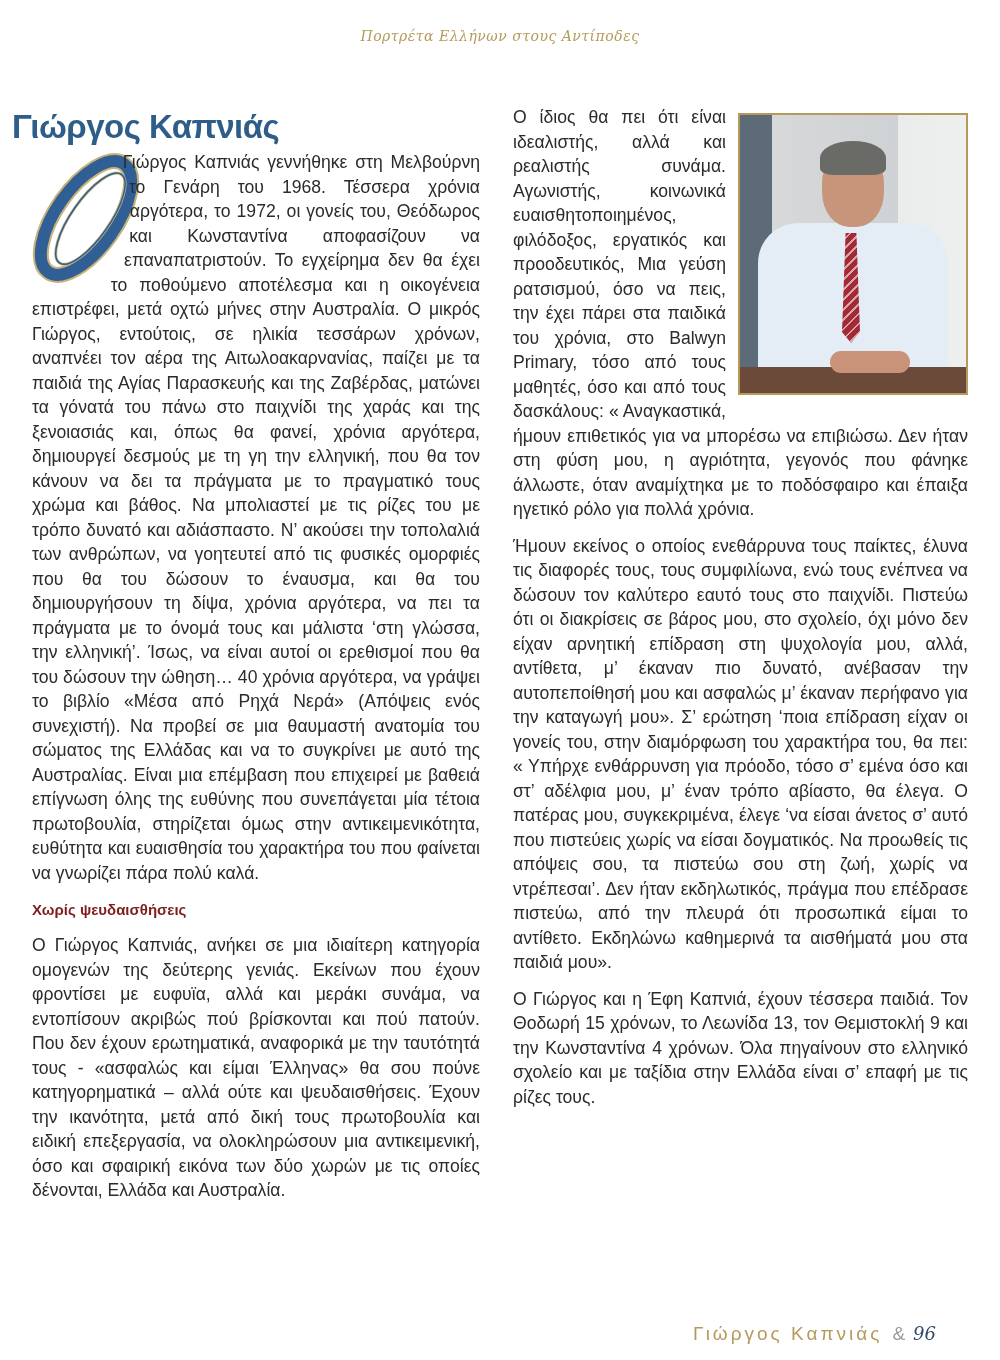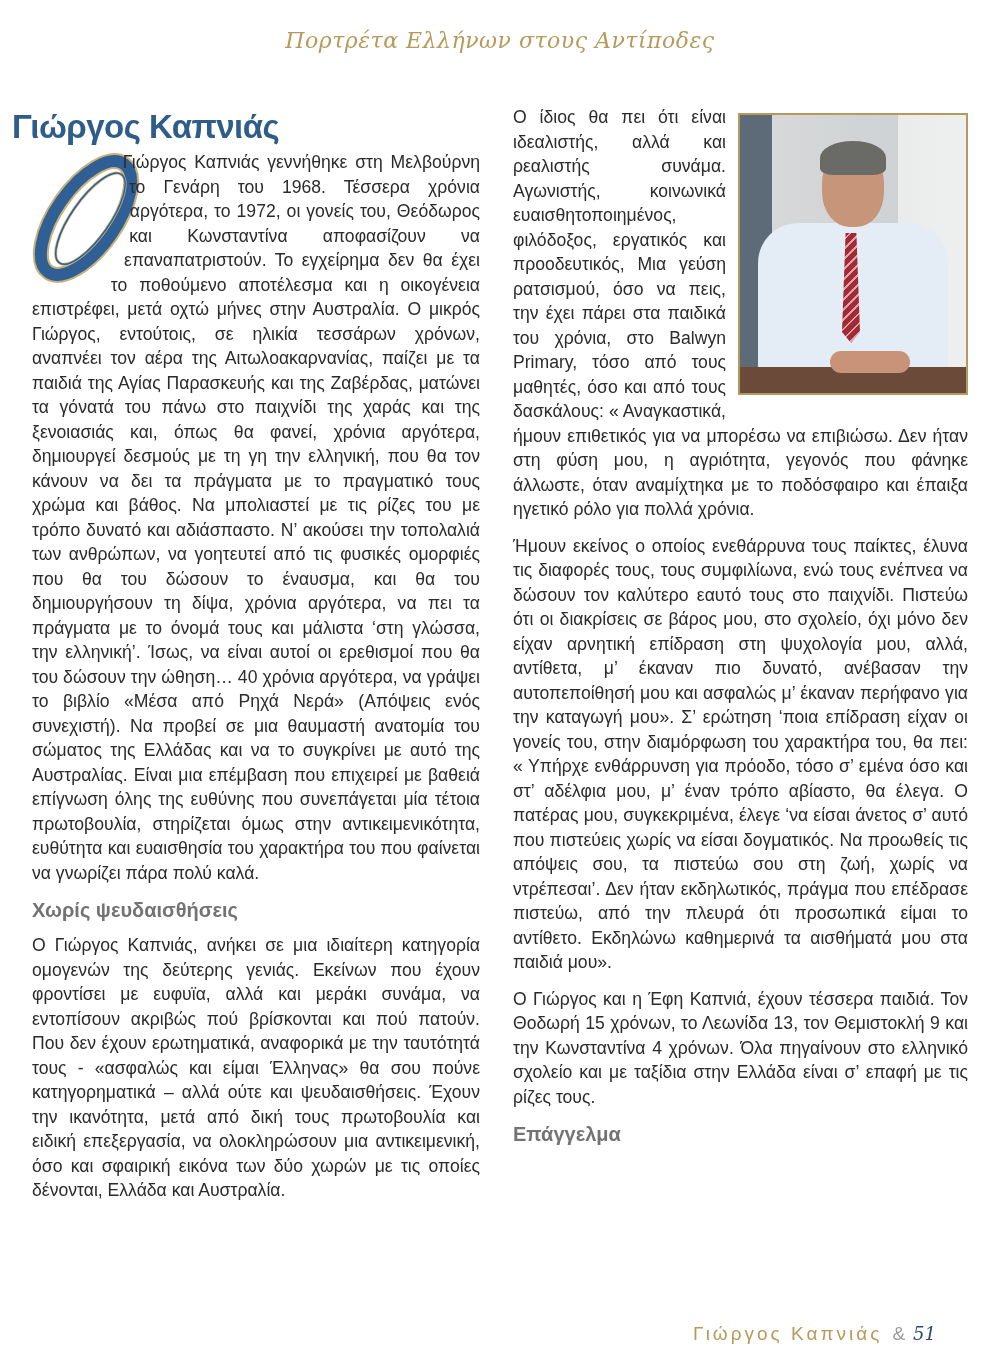--- a/index.html
+++ b/index.html
@@ -1,29 +1,29 @@
 <!DOCTYPE html>
 <html><head>
 <meta charset="utf-8">
 <style>
   html, body { margin: 0; padding: 0; background: #ffffff; }
   body { width: 1000px; height: 1360px; position: relative; overflow: hidden;
          font-family: "Liberation Sans", "DejaVu Sans", sans-serif; color: #2b2b2b; }
   .running-head { position: absolute; top: 28px; left: 0; width: 1000px; text-align: center;
          font-family: "DejaVu Serif", "Liberation Serif", serif; font-style: italic;
-         font-size: 22px; color: #b59a5b; letter-spacing: 0.5px; }
+         font-size: 14px; color: #b59a5b; letter-spacing: 0.5px; }
   .col { position: absolute; font-size: 17.6px; line-height: 24.5px; text-align: justify; }
   .col p { margin: 0; }
   .left-col { left: 32px; top: 150px; width: 448px; }
   .right-col { left: 513px; top: 105px; width: 455px; }
   .title { position: absolute; left: 12px; top: 108px; font-size: 33px; font-weight: bold;
            color: #2e5d8a; letter-spacing: -0.5px; margin: 0; }
   .dropcap { float: left; width: 115px; height: 140px; margin: 0 4px 0 -4px; shape-outside: ellipse(45% 55% at 40% 45%); }
   .dropcap svg { display: block; }
-  .section-heading { font-size: 20px; font-weight: bold; color: #737373; margin: 12px 0 10px 0; line-height: 26px; }
+  .section-heading { font-size: 15px; font-weight: bold; color: #7f1d1d; margin: 12px 0 10px 0; line-height: 26px; }
   .gap { height: 12px; }
   .photo { float: right; width: 230px; height: 282px; margin: 8px 0 10px 12px; border: 2px solid #b59a5b;
            background: linear-gradient(90deg, #5d6b78 0%, #5d6b78 14%, #d6d8d9 14%, #cfd2d4 70%, #eaecec 70%, #eef0f0 100%);
            position: relative; overflow: hidden; box-sizing: border-box; }
   .photo .head { position: absolute; left: 82px; top: 32px; width: 62px; height: 80px; border-radius: 46% 46% 44% 44%;
            background: #c7957a; }
   .photo .hair { position: absolute; left: 80px; top: 26px; width: 66px; height: 34px; border-radius: 50% 50% 20% 20%;
            background: #6a6a66; }
   .photo .shirt { position: absolute; left: 18px; top: 108px; width: 190px; height: 170px; border-radius: 40px 40px 0 0;
            background: #e4edf6; }
@@ -65,18 +65,17 @@
     <div class="hair"></div>
     <div class="tie"></div>
     <div class="desk"></div>
     <div class="hands"></div>
   </div>
   <p>Ο ίδιος θα πει ότι είναι ιδεαλιστής, αλλά και ρεαλιστής συνάμα. Αγωνιστής, κοινωνικά ευαισθητοποιημένος, φιλόδοξος, εργατικός και προοδευτικός, Μια γεύση ρατσισμού, όσο να πεις, την έχει πάρει στα παιδικά του χρόνια, στο Balwyn Primary, τόσο από τους μαθητές, όσο και από τους δασκάλους: « Αναγκαστικά, ήμουν επιθετικός για να μπορέσω να επιβιώσω. Δεν ήταν στη φύση μου, η αγριότητα, γεγονός που φάνηκε άλλωστε, όταν αναμίχτηκα με το ποδόσφαιρο και έπαιξα ηγετικό ρόλο για πολλά χρόνια.</p>
   <div class="gap"></div>
   <p>Ήμουν εκείνος ο οποίος ενεθάρρυνα τους παίκτες, έλυνα τις διαφορές τους, τους συμφιλίωνα, ενώ τους ενέπνεα να δώσουν τον καλύτερο εαυτό τους στο παιχνίδι. Πιστεύω ότι οι διακρίσεις σε βάρος μου, στο σχολείο, όχι μόνο δεν είχαν αρνητική επίδραση στη ψυχολογία μου, αλλά, αντίθετα, μ’ έκαναν πιο δυνατό, ανέβασαν την αυτοπεποίθησή μου και ασφαλώς μ’ έκαναν περήφανο για την καταγωγή μου». Σ’ ερώτηση ‘ποια επίδραση είχαν οι γονείς του, στην διαμόρφωση του χαρακτήρα του, θα πει: « Υπήρχε ενθάρρυνση για πρόοδο, τόσο σ’ εμένα όσο και στ’ αδέλφια μου, μ’ έναν τρόπο αβίαστο, θα έλεγα. Ο πατέρας μου, συγκεκριμένα, έλεγε ‘να είσαι άνετος σ’ αυτό που πιστεύεις χωρίς να είσαι δογματικός. Να προωθείς τις απόψεις σου, τα πιστεύω σου στη ζωή, χωρίς να ντρέπεσαι’. Δεν ήταν εκδηλωτικός, πράγμα που επέδρασε πιστεύω, από την πλευρά ότι προσωπικά είμαι το αντίθετο. Εκδηλώνω καθημερινά τα αισθήματά μου στα παιδιά μου».</p>
   <div class="gap"></div>
   <p>Ο Γιώργος και η Έφη Καπνιά, έχουν τέσσερα παιδιά. Τον Θοδωρή 15 χρόνων, το Λεωνίδα 13, τον Θεμιστοκλή 9 και την Κωνσταντίνα 4 χρόνων. Όλα πηγαίνουν στο ελληνικό σχολείο και με ταξίδια στην Ελλάδα είναι σ’ επαφή με τις ρίζες τους.</p>
-  <div class="section-heading">Επάγγελμα</div>
 </div>
 
 <div class="footer">
-  <span>Γιώργος Καπνιάς</span><span class="ornament">&amp;</span><span class="page-num">51</span>
+  <span>Γιώργος Καπνιάς</span><span class="ornament">&amp;</span><span class="page-num">96</span>
 </div>
 
 </body></html>

